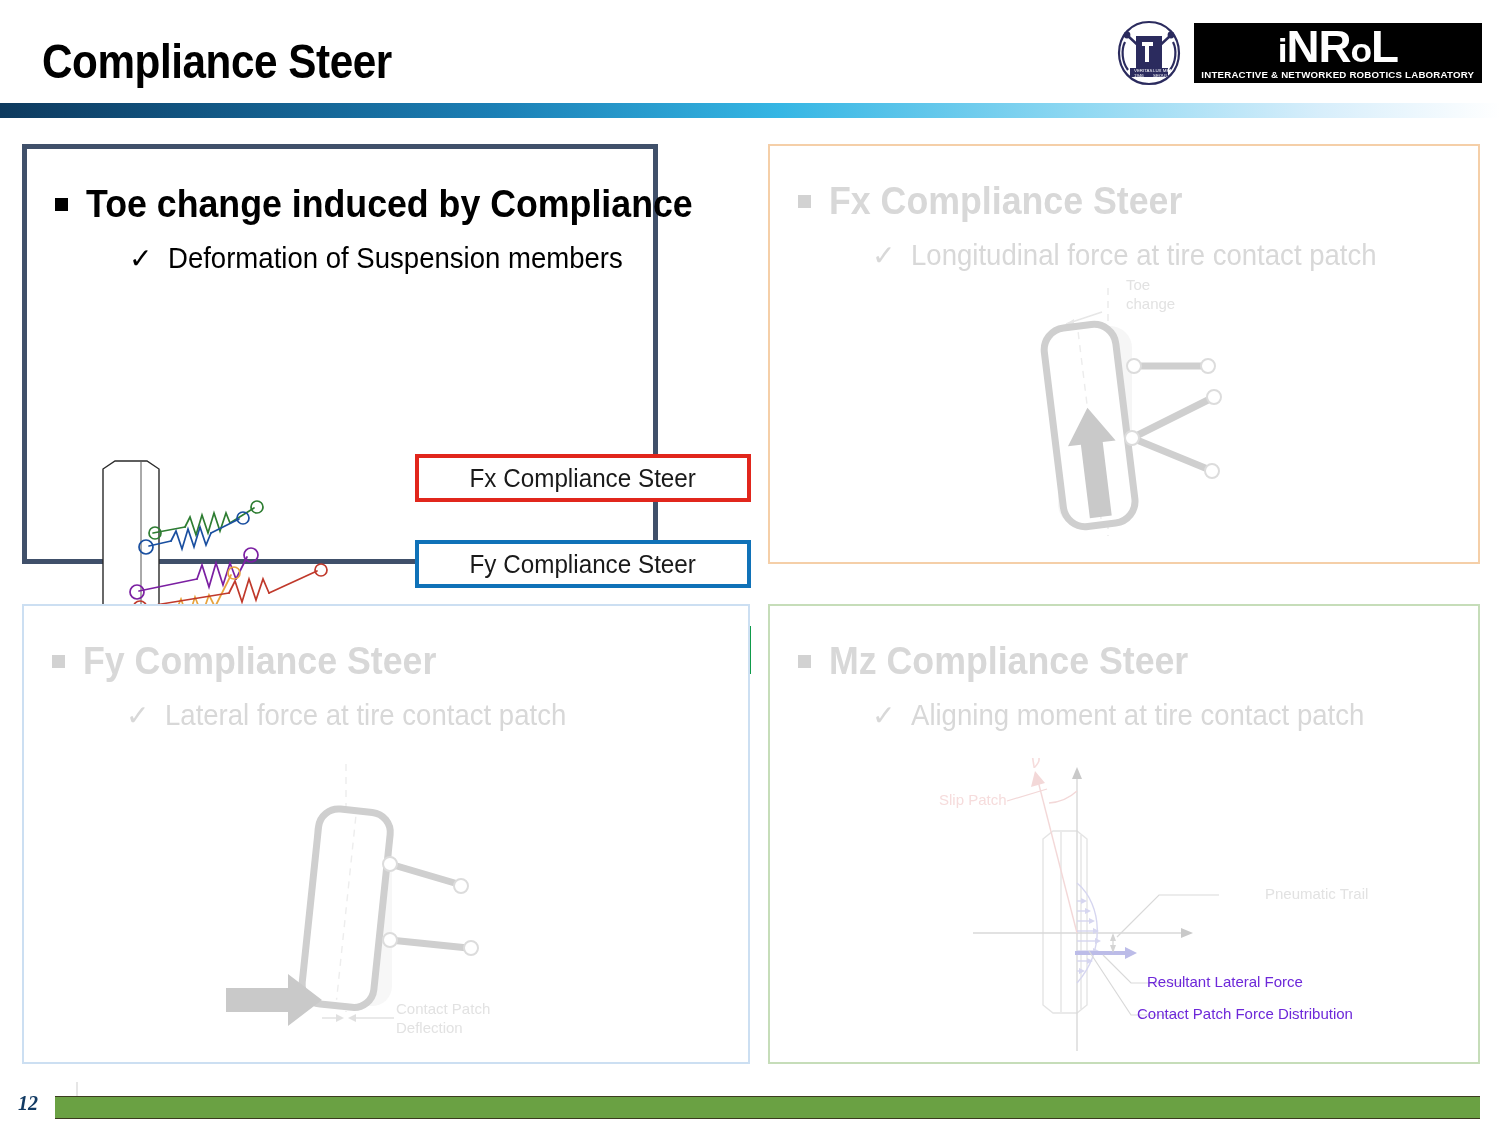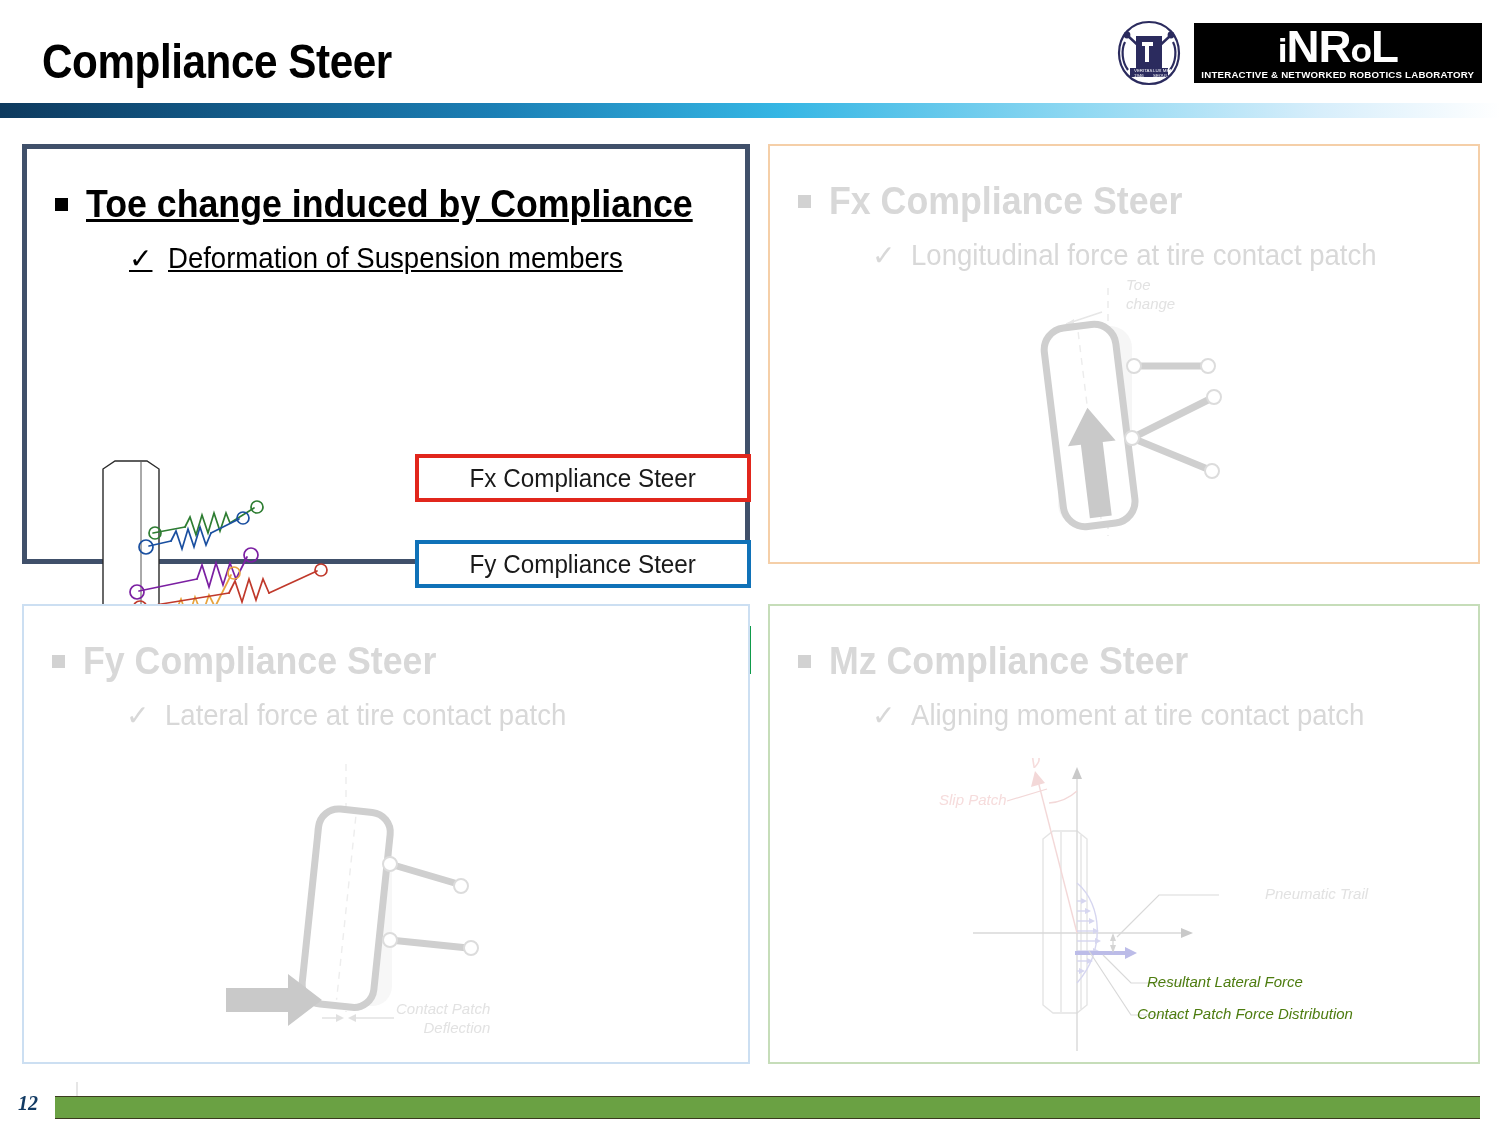--- a/index.html
+++ b/index.html
@@ -39,21 +39,21 @@
   }
   .inrol-word .lc { font-size: 34px; }
   .inrol-sub {
     color: #fff; font-size: 9.5px; font-weight: 700; letter-spacing: 0.2px;
     font-family: "Liberation Sans Narrow", "Liberation Sans", sans-serif;
     transform: scaleX(1.02); transform-origin: center; margin-top: 2px; white-space: nowrap;
   }
 
   
   .panel { position: absolute; background: #fff; }
-  .panel-main   { left: 22px;  top: 144px; width: 728px;  height: 420px; border: 5px solid #40506a; text-decoration: underline; }
+  .panel-main   { left: 22px;  top: 144px; width: 636px;  height: 420px; border: 5px solid #40506a; }
   .panel-fx     { left: 768px; top: 144px; width: 712px;  height: 420px; border: 2px solid #f5cfa8; }
   .panel-fy     { left: 22px;  top: 604px; width: 728px;  height: 460px; border: 2px solid #ccdff2; }
   .panel-mz     { left: 768px; top: 604px; width: 712px;  height: 460px; border: 2px solid #c6ddb9; }
 
   .bullet-row { display: flex; align-items: baseline; }
   .sq-bullet { width: 13px; height: 13px; background: #000; flex: none; margin-right: 18px; position: relative; top: -6px; }
   .sq-bullet.faded { background: #d2d2d2; }
   .heading {
     font-size: 38px; font-weight: 700; color: #000; white-space: nowrap;
     font-family: "Liberation Sans Narrow", "Liberation Sans", sans-serif;
@@ -93,24 +93,24 @@
   .spring-fig { position: absolute; left: 62px; top: 298px; width: 260px; height: 245px; }
 
   
   .fig { position: absolute; }
   .fig-fx { left: 1010px; top: 278px; width: 260px; height: 265px; }
   .fig-fy { left: 218px; top: 760px; width: 340px; height: 290px; }
   .fig-mz { left: 935px; top: 755px; width: 390px; height: 300px; }
 
   .anno {
     position: absolute; color: #e0e0e0; font-size: 15px; line-height: 1.25;
-    font-family: "Liberation Sans", sans-serif; white-space: pre; font-style: italic;
+    font-family: "Liberation Sans", sans-serif; white-space: pre;
   }
   .anno.pink { color: #f6dcdc; }
-  .anno.violet { color: #4d7c0f; }
+  .anno.violet { color: #6d28d9; }
   .anno.grey { color: #e2e2e2; }
 
   
   .footer-bar {
     position: absolute; left: 55px; top: 1096px; width: 1425px; height: 23px;
     background: #6aa143; border-top: 1px solid #3b3b1f; border-bottom: 1px solid #3b3b1f;
   }
   .page-no {
     position: absolute; left: 18px; top: 1092px;
     font-size: 20px; font-style: italic; font-weight: 700; color: #123a63;
@@ -327,21 +327,21 @@
       <polygon points="8,228 70,228 70,214 104,240 70,266 70,252 8,252" fill="#c9c9c9"></polygon>
 
       <g stroke="#e0e0e0" stroke-width="1.4">
         <line x1="104" y1="258" x2="124" y2="258"></line>
         <line x1="152" y1="258" x2="132" y2="258"></line>
         <line x1="152" y1="258" x2="176" y2="258"></line>
       </g>
       <polygon points="126,258 118,254 118,262" fill="#e0e0e0"></polygon>
       <polygon points="130,258 138,254 138,262" fill="#e0e0e0"></polygon>
     </svg>
-    <div class="anno grey" style="left:178px; top:240px;text-align:right;"><span>Contact Patch</span>
+    <div class="anno grey" style="left:178px; top:240px;"><span>Contact Patch</span>
 <span>Deflection</span></div>
   </div>
 
   <div class="panel panel-mz">
     <div class="panel-inner">
       <div class="bullet-row">
         <div class="sq-bullet faded"></div>
         <div class="heading faded">Mz Compliance Steer</div>
       </div>
       <div class="sub-row">

